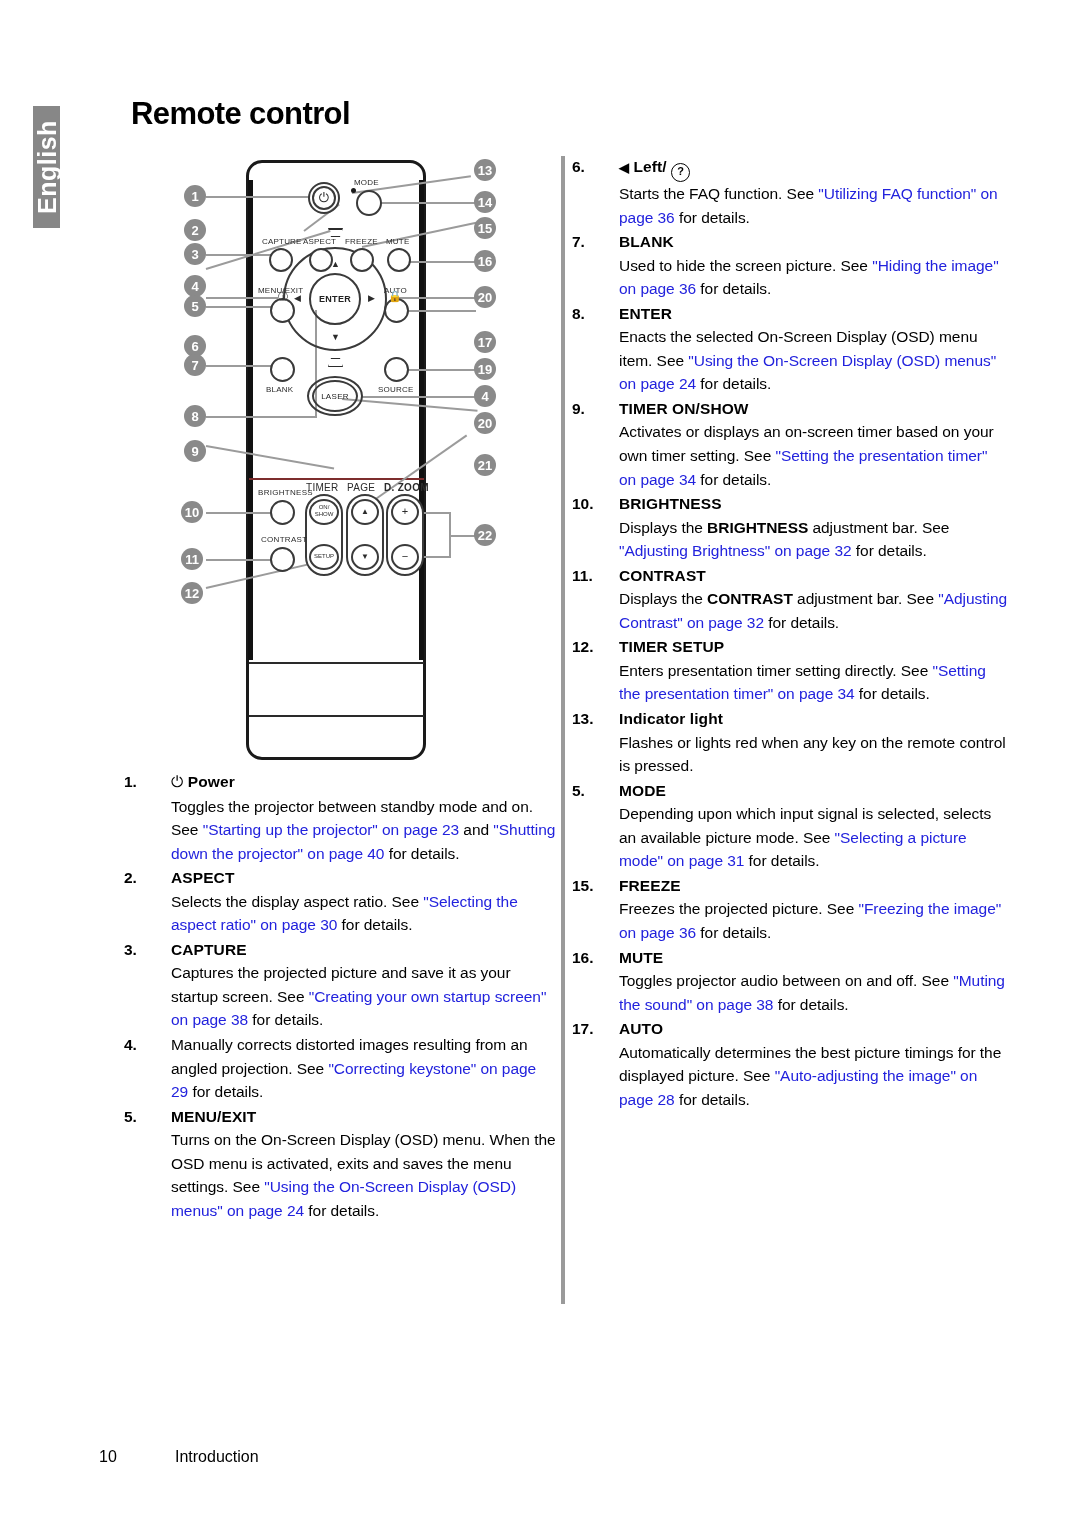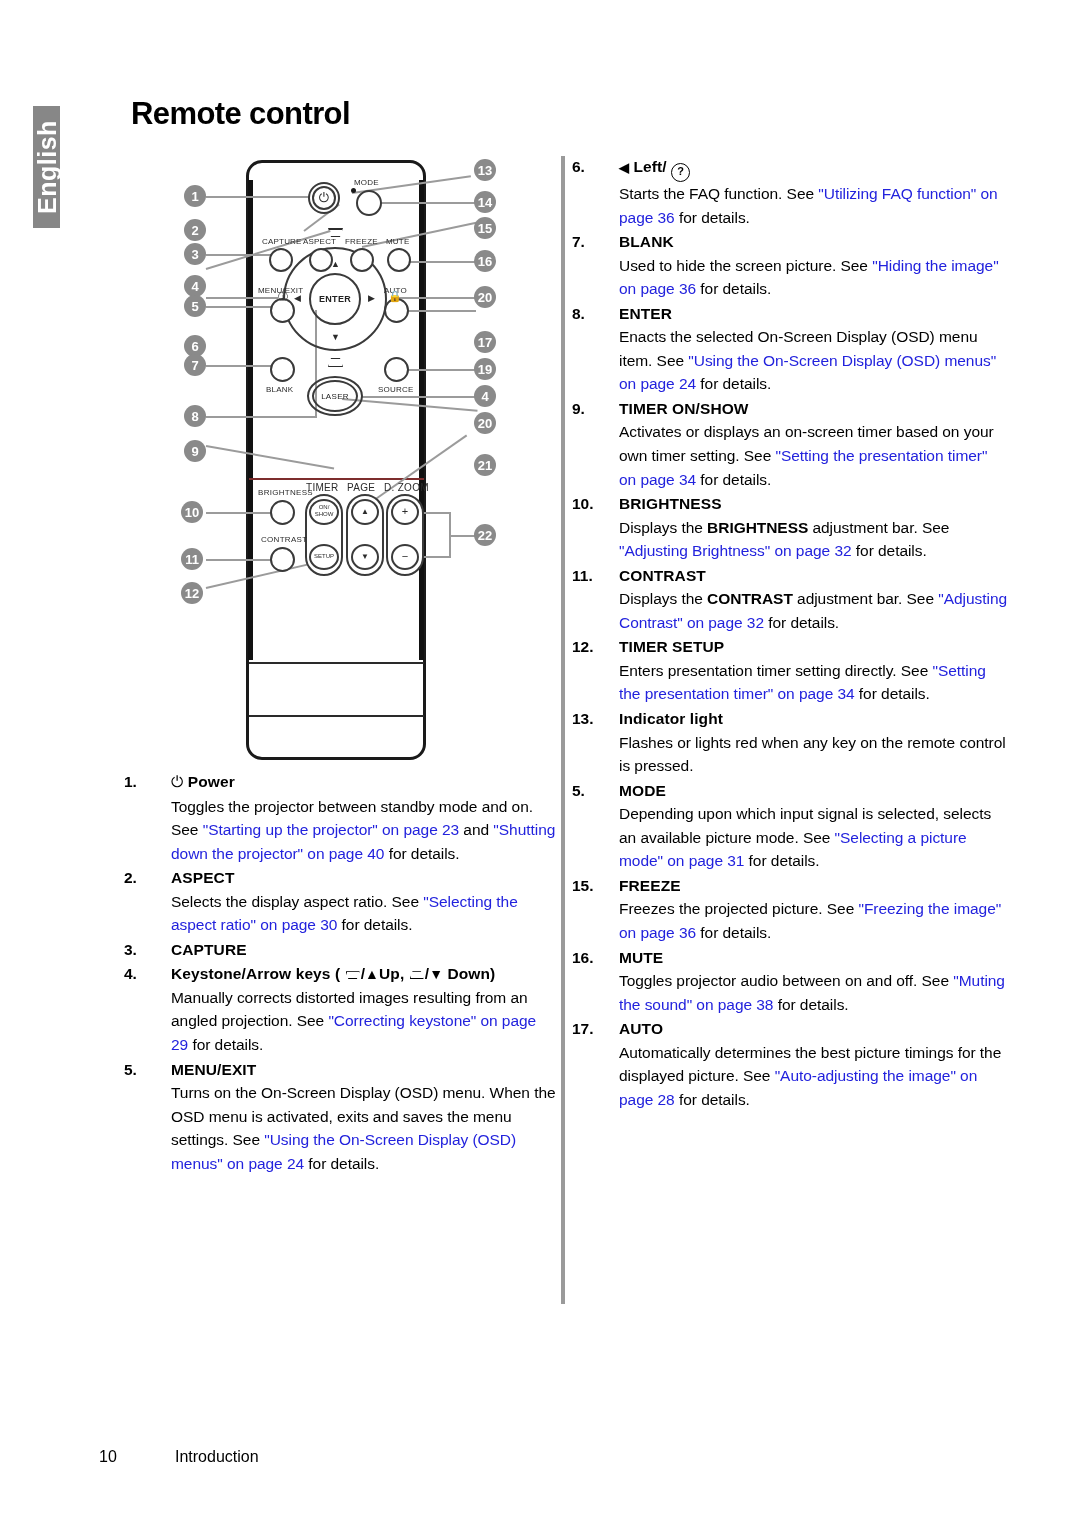--- a/index.html
+++ b/index.html
@@ -282,21 +282,21 @@
     <div class="btn-txt" style="left:139px;top:403px;width:30px;">SETUP</div>
 
     <div class="pill" style="left:176px;top:344px;width:38px;height:82px;"></div>
     <div class="grp-lbl" style="left:177px;top:332px;">PAGE</div>
     <div class="btn" style="left:181px;top:349px;width:28px;height:26px;"></div>
     <div class="btn-txt" style="left:181px;top:357px;width:28px;font-size:8px;">▲</div>
     <div class="btn" style="left:181px;top:394px;width:28px;height:26px;"></div>
     <div class="btn-txt" style="left:181px;top:402px;width:28px;font-size:8px;">▼</div>
 
     <div class="pill" style="left:216px;top:344px;width:38px;height:82px;"></div>
-    <div class="grp-lbl" style="left:214px;top:332px;">D. ZOOM</div>
+    <div class="grp-lbl" style="left:214px;top:332px;font-weight:bold;">D. ZOOM</div>
     <div class="btn" style="left:221px;top:349px;width:28px;height:26px;"></div>
     <div class="btn-txt" style="left:221px;top:355px;width:28px;font-size:11px;">+</div>
     <div class="btn" style="left:221px;top:394px;width:28px;height:26px;"></div>
     <div class="btn-txt" style="left:221px;top:400px;width:28px;font-size:11px;">−</div>
 
     <div class="lead" style="left:36px;top:46px;width:104px;"></div>
     <div class="leaddiag" style="left:134px;top:80px;width:44px;transform:rotate(-37deg);"></div>
     <div class="lead" style="left:36px;top:104px;width:66px;"></div>
     <div class="leaddiag" style="left:36px;top:118px;width:130px;transform:rotate(-17deg);"></div>
     <div class="lead" style="left:36px;top:156px;width:66px;"></div>
@@ -355,24 +355,24 @@
         <div class="body">Toggles the projector between standby mode and on. See <span class="lnk">"Starting up the projector" on page 23</span> and <span class="lnk">"Shutting down the projector" on page 40</span> for details.</div>
       </div>
       <div class="entry">
         <div class="num">2.</div>
         <div class="hdr">ASPECT</div>
         <div class="body">Selects the display aspect ratio. See <span class="lnk">"Selecting the aspect ratio" on page 30</span> for details.</div>
       </div>
       <div class="entry">
         <div class="num">3.</div>
         <div class="hdr">CAPTURE</div>
+        <div class="body">Captures the projected picture and save it as your startup screen. See <span class="lnk">"Creating your own startup screen" on page 38</span> for details.</div>
       </div>
       <div class="entry">
         <div class="num">4.</div>
-        <div class="hdr">Keystone/Arrow keys ( <span class="ksin up"></span>/<span style="font-size:14px;">▲</span>Up, <span class="ksin dn"></span>/<span style="font-size:14px;">▼</span> Down)</div>
         <div class="body">Manually corrects distorted images resulting from an angled projection. See <span class="lnk">"Correcting keystone" on page 29</span> for details.</div>
       </div>
       <div class="entry">
         <div class="num">5.</div>
         <div class="hdr">MENU/EXIT</div>
         <div class="body">Turns on the On-Screen Display (OSD) menu. When the OSD menu is activated, exits and saves the menu settings. See <span class="lnk">"Using the On-Screen Display (OSD) menus" on page 24</span> for details.</div>
       </div>
     </div>
 
   <div class="txtcol rcol" id="right-col">

